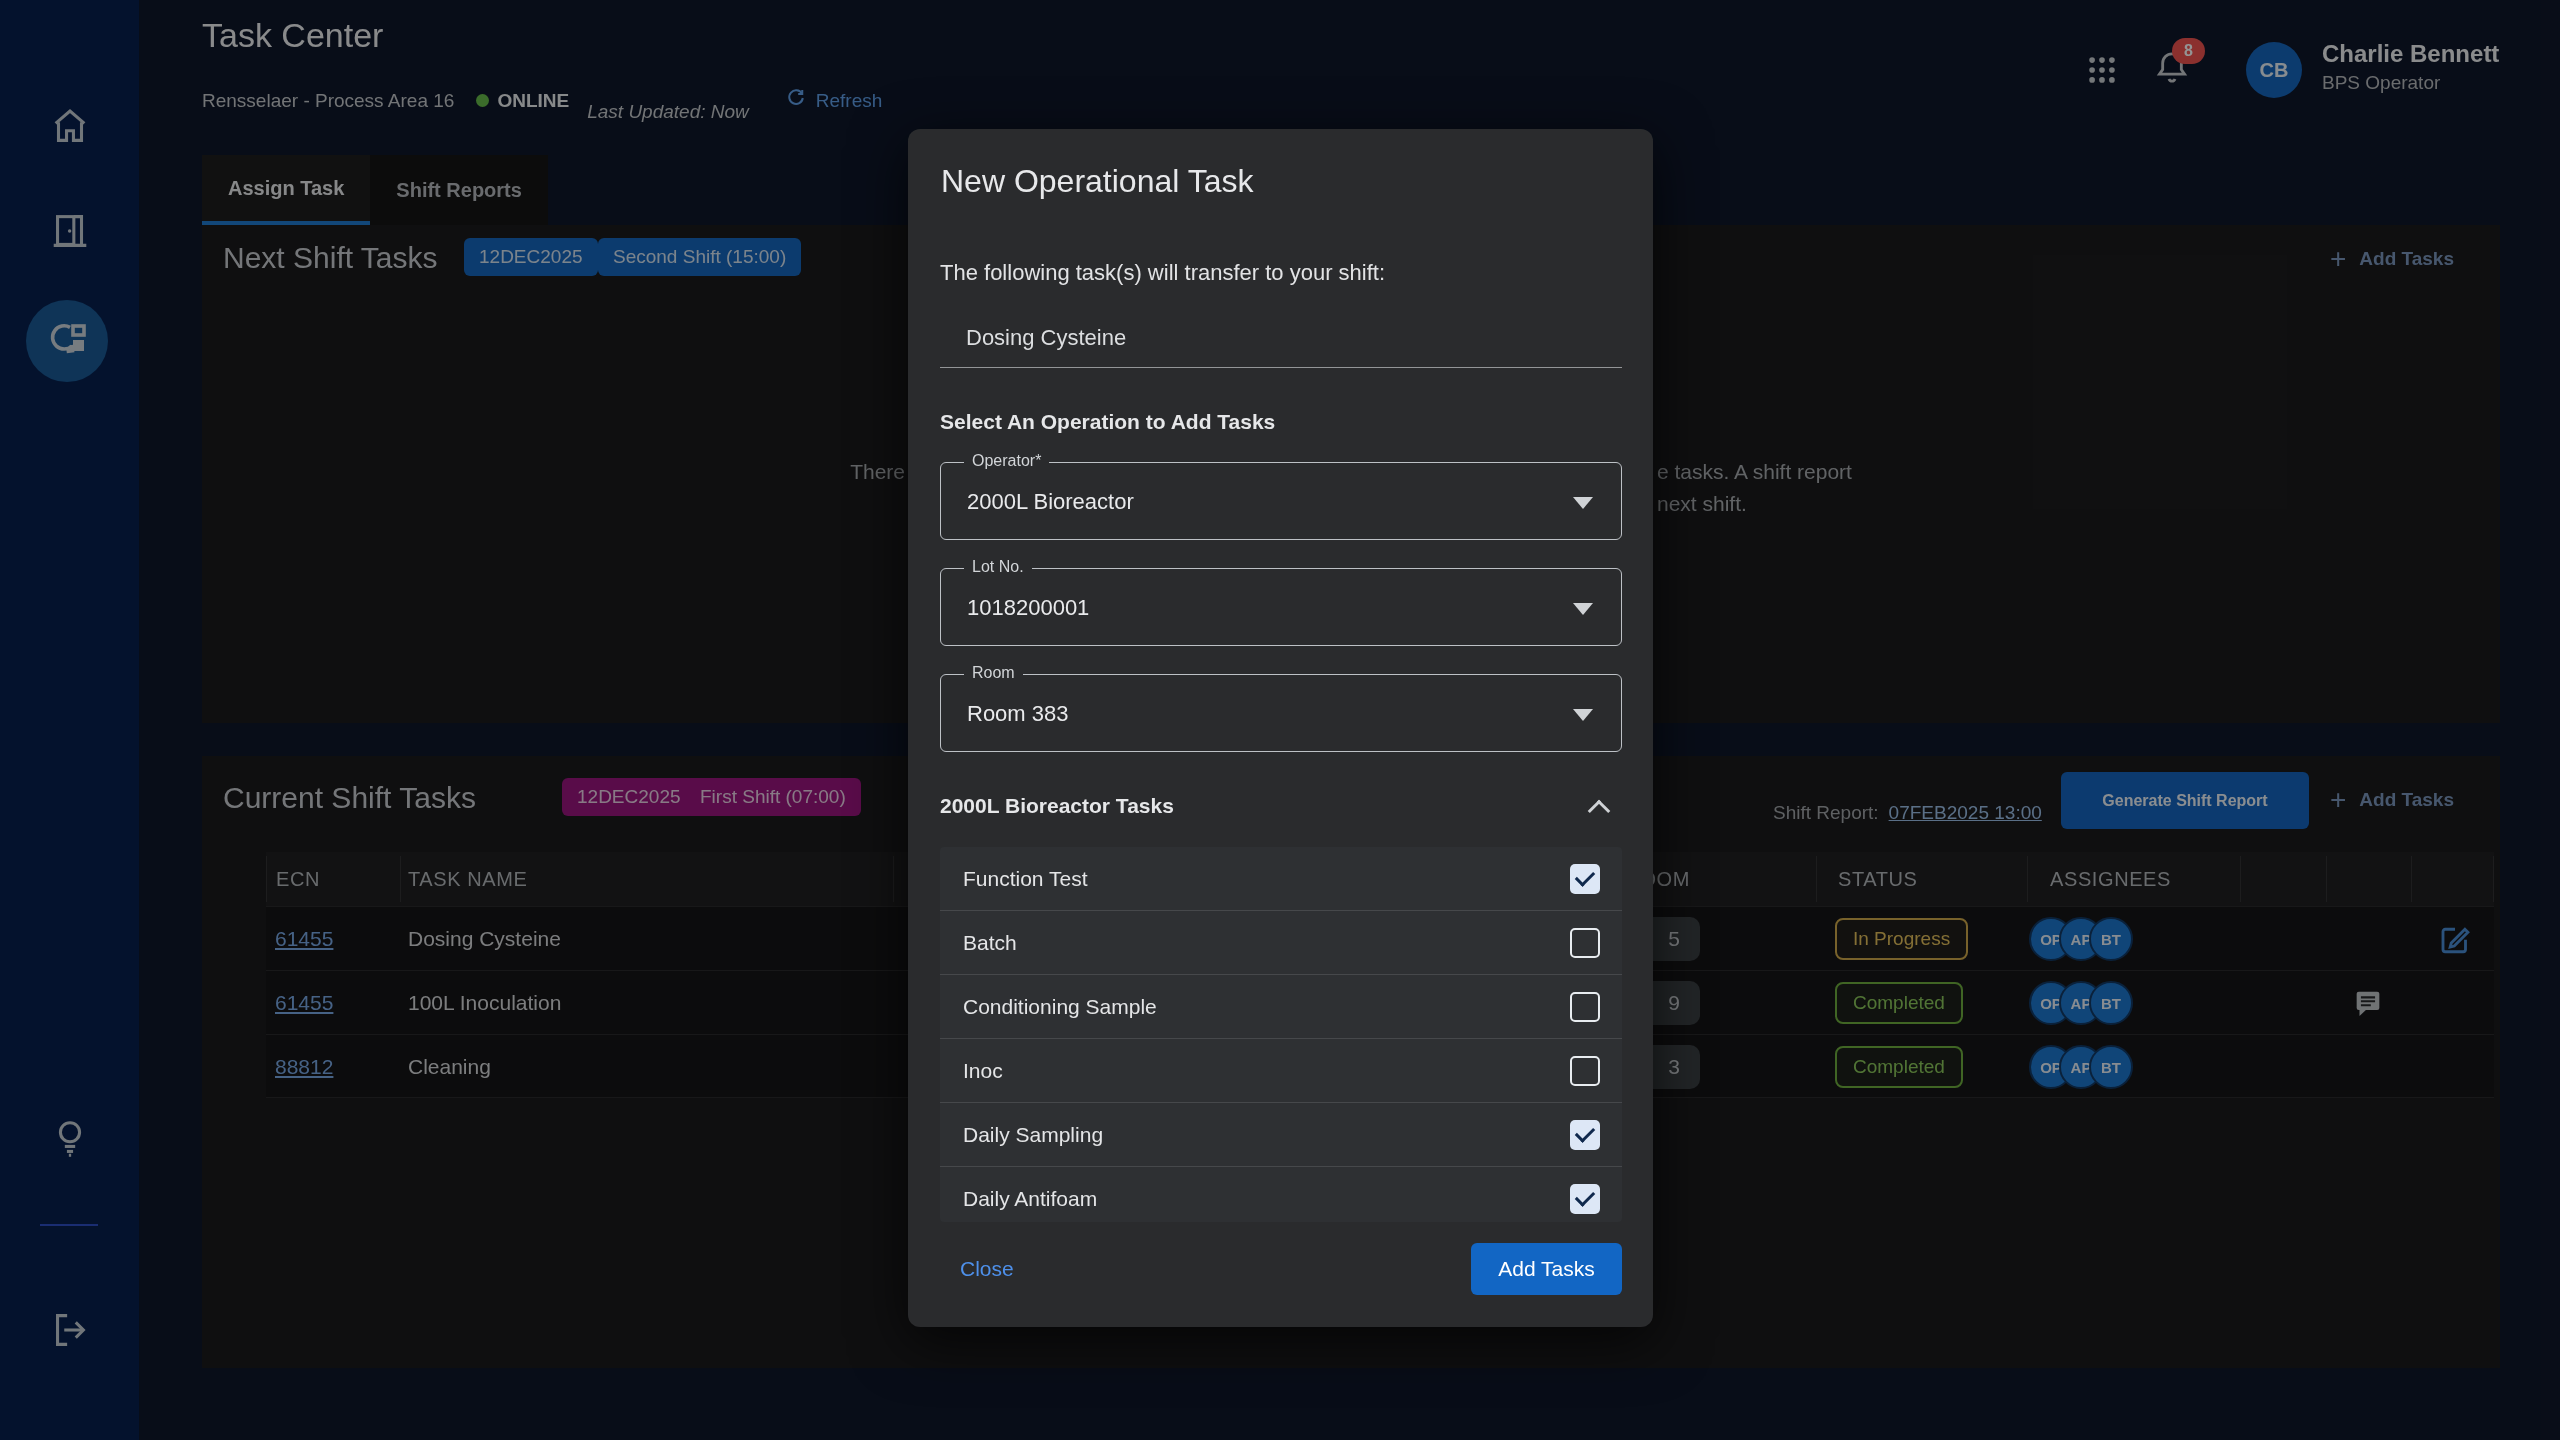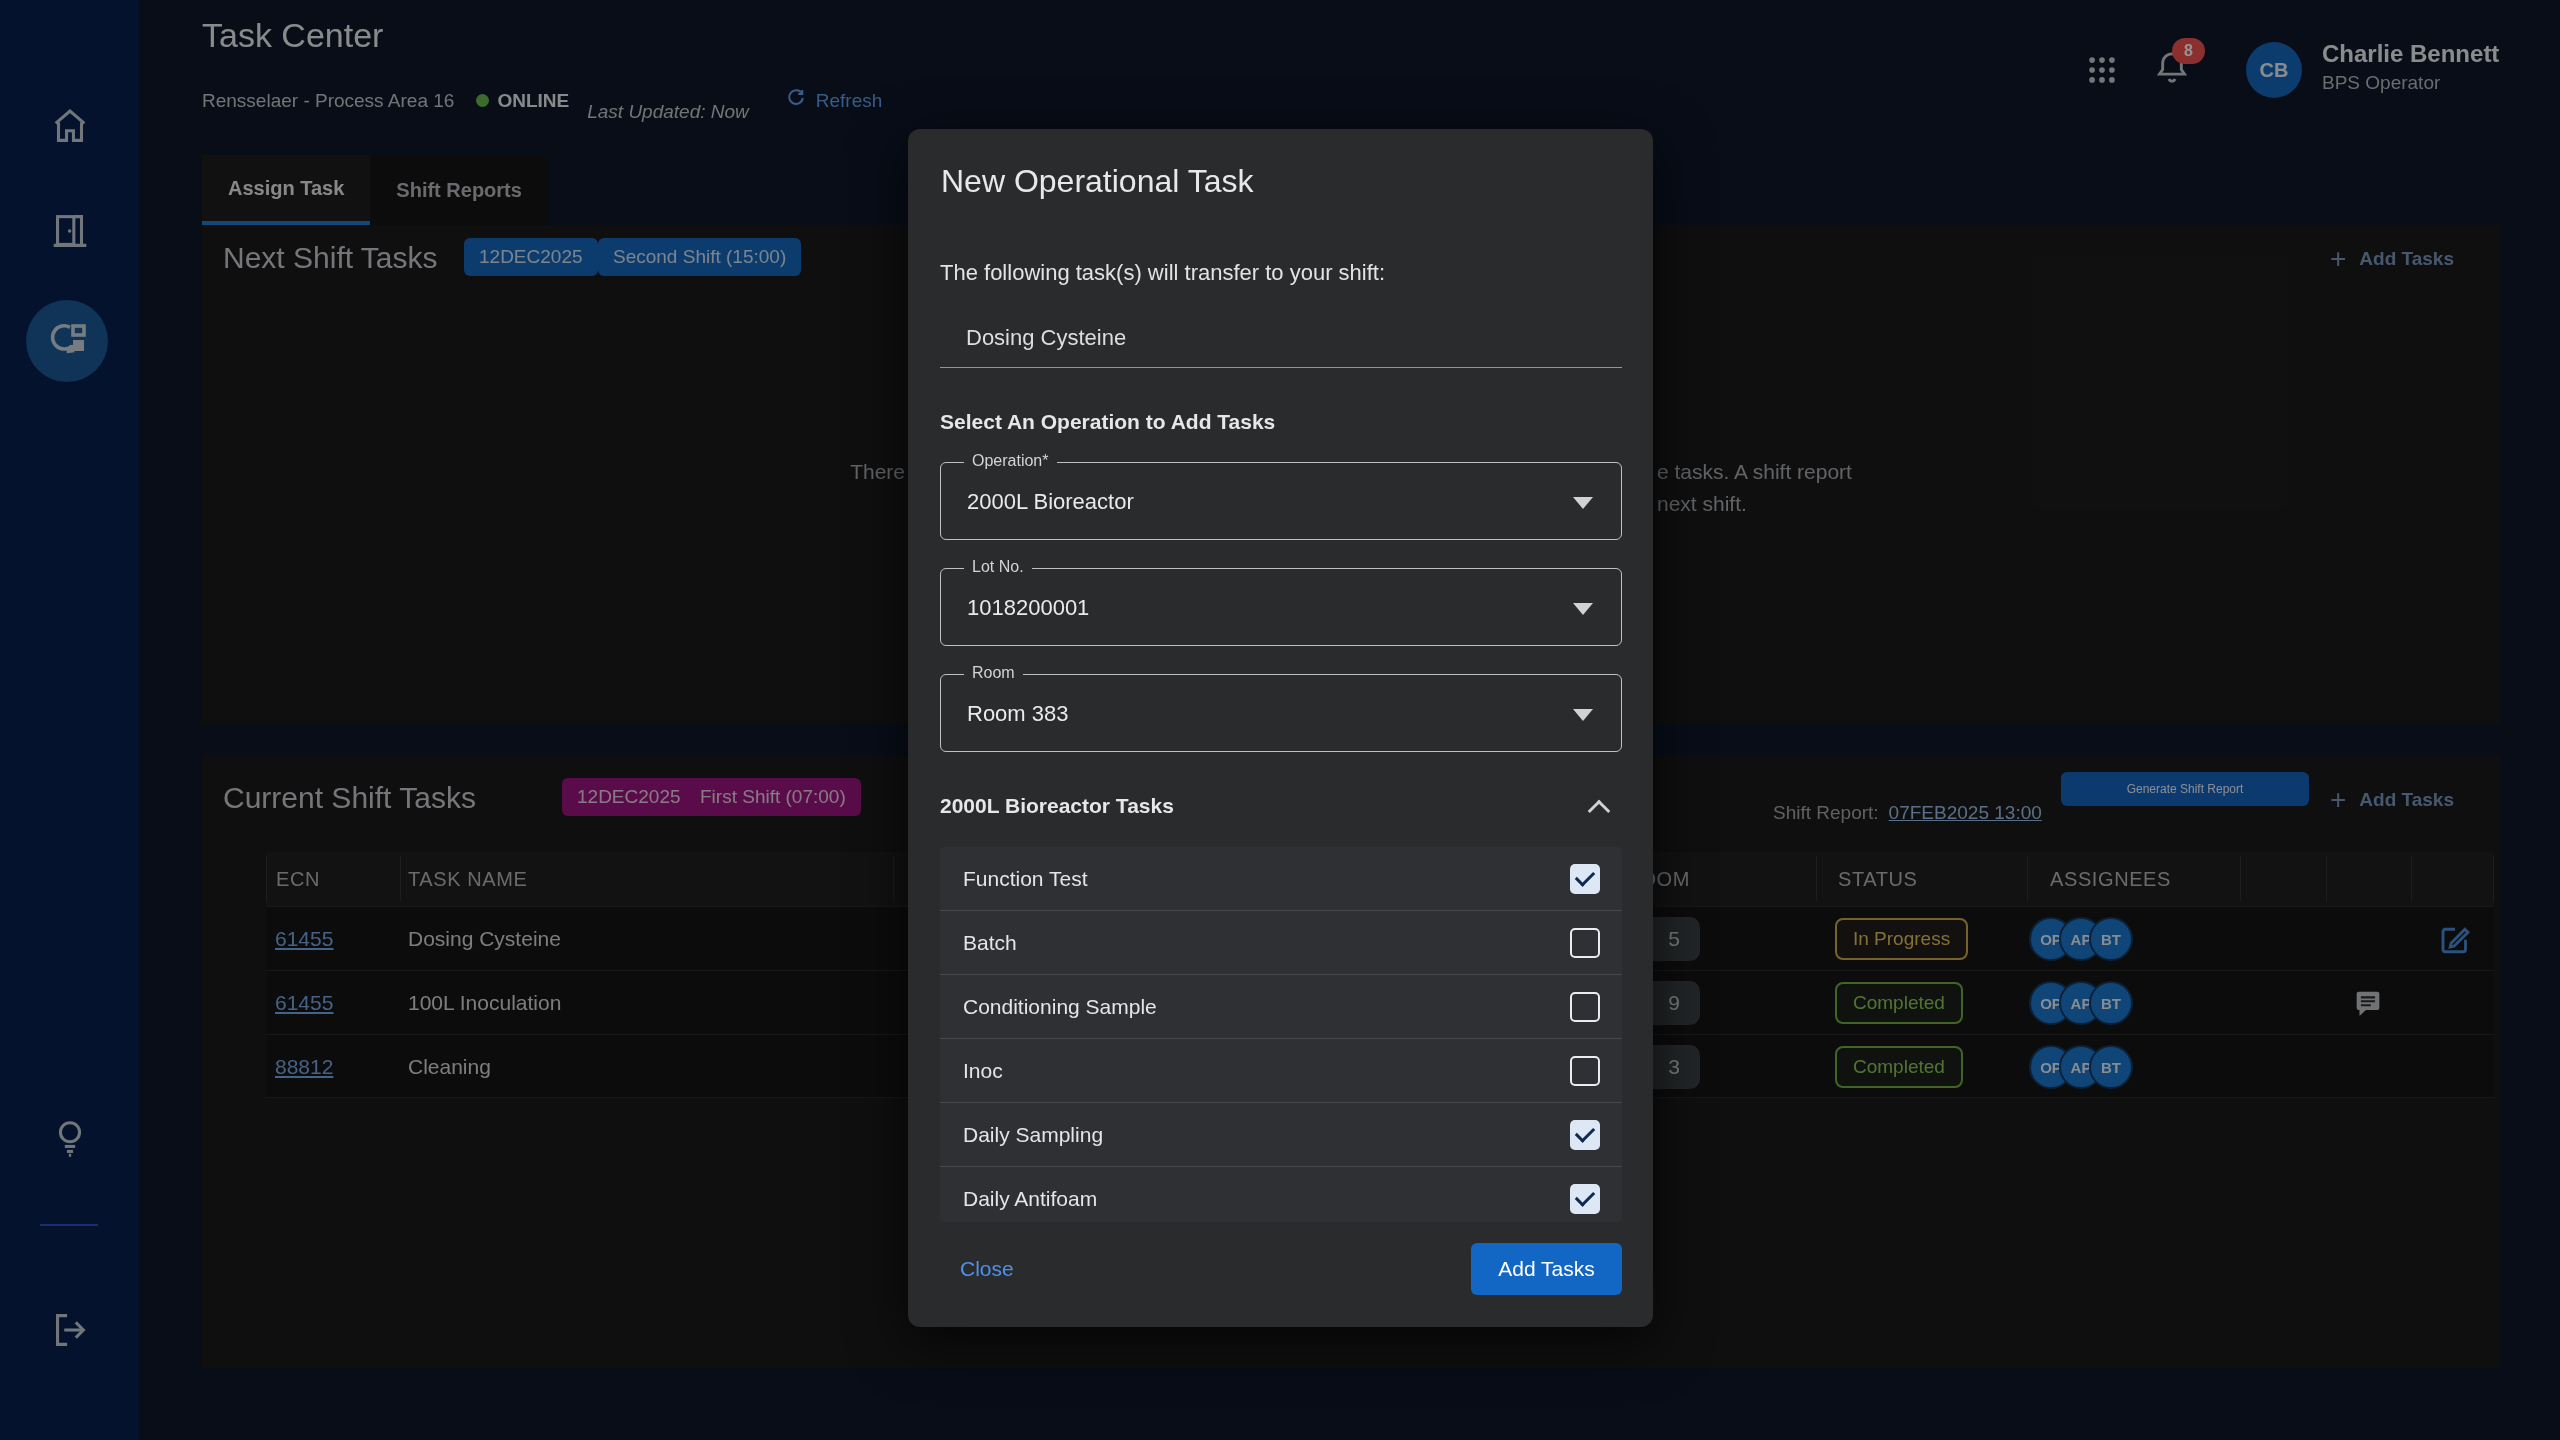--- a/index.html
+++ b/index.html
@@ -43,21 +43,21 @@
   .badge.blue { background:#1666bd; color:#d5e3f1; }
   .badge.magenta { background:#99167f; color:#ebd3e6; }
   .addtasks { display:flex; align-items:center; gap:13px; color:#7b97bd; cursor:pointer; }
   .addtasks .plus { font-size:28px; line-height:28px; }
   .addtasks .lbl { font-size:19px; font-weight:600; }
   .frag { position:absolute; font-size:21px; color:#a7abaf; }
 
   .sr-row { display:flex; align-items:center; font-size:19px;margin-top:16px; }
   .sr-label { color:#a2a6aa; margin-right:10px; }
   .sr-link { color:#9cc0e8; text-decoration:underline; cursor:pointer; }
-  .gen-btn { width:248px; height:34px; background:#1565c0; border-radius:6px; color:#eef3f8; font-size:12px; font-weight:400; display:flex; align-items:center; justify-content:center; cursor:pointer; }
+  .gen-btn { width:248px; height:57px; background:#1565c0; border-radius:6px; color:#eef3f8; font-size:16px; font-weight:700; display:flex; align-items:center; justify-content:center; cursor:pointer; }
 
   
   .table { left:64px; top:96px; width:2228px; }
   .thead { position:relative; height:54px; background:#202022; display:block; }
   .th { position:absolute; top:0; height:54px; display:flex; align-items:center; font-size:20px; letter-spacing:.6px; color:#b4b8bc; }
   .vline { position:absolute; top:4px; width:1px; height:46px; background:#323235; }
   .trow { position:relative; height:64px; background:#161618; border-top:1px solid #2a2a2c; }
   .trow:last-child { border-bottom:1px solid #2a2a2c; }
   .cell { position:absolute; top:0; height:64px; display:flex; align-items:center; font-size:21px; }
   .ecn { color:#79a9e6; text-decoration:underline; cursor:pointer; }
@@ -298,21 +298,21 @@
   <div class="overlay"></div>
 
   <section class="modal">
     <div class="abs m-title">New Operational Task</div>
     <div class="abs m-transfer">The following task(s) will transfer to your shift:</div>
     <div class="abs m-task">Dosing Cysteine</div>
     <div class="abs m-div"></div>
     <div class="abs m-select-lbl">Select An Operation to Add Tasks</div>
 
     <div class="sel" style="top:333px">
-      <span class="flabel">Operation*</span>
+      <span class="flabel">Operator*</span>
       <span class="fvalue">2000L Bioreactor</span>
       <span class="caret"></span>
     </div>
     <div class="sel" style="top:439px">
       <span class="flabel">Lot No.</span>
       <span class="fvalue">1018200001</span>
       <span class="caret"></span>
     </div>
     <div class="sel" style="top:545px">
       <span class="flabel">Room</span>

